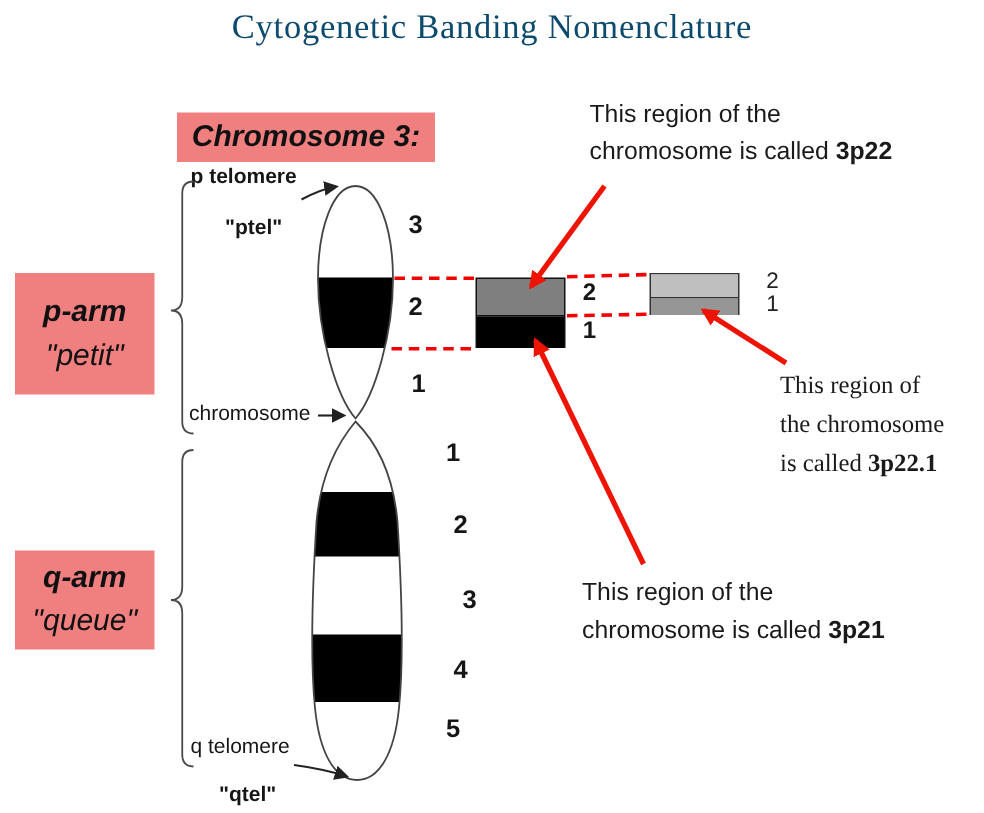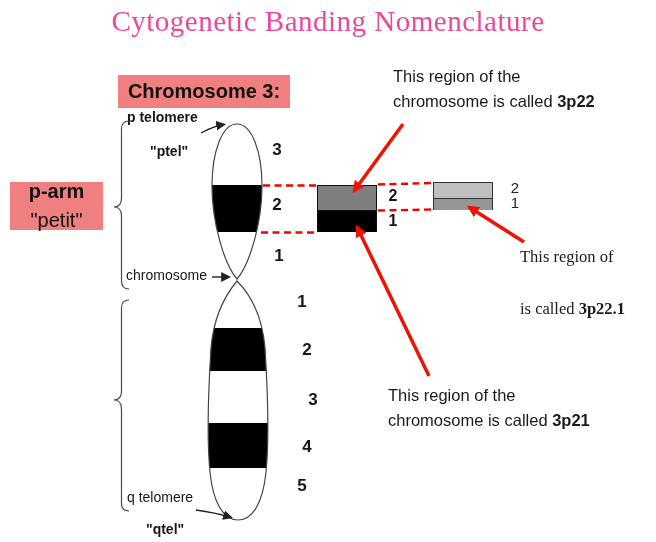--- a/index.html
+++ b/index.html
@@ -4,29 +4,29 @@
 <style>
   html,body{margin:0;padding:0;background:#fff;}
   .canvas{
     position:relative;width:656px;height:542px;background:#fff;overflow:hidden;
     font-family:"Liberation Sans",sans-serif;color:#1a1a1a;
   }
   .abs{position:absolute;}
   
   .title{
     left:0;top:5px;width:656px;text-align:center;
-    font-family:"Liberation Serif",serif;font-size:29px;font-weight:400;color:#ec4899;
+    font-family:"Liberation Serif",serif;font-size:23px;font-weight:400;color:#0c4a6e;
     letter-spacing:0.5px;z-index:2;
   }
   
   .chip{background:#f08080;color:#111;z-index:2;display:flex;flex-direction:column;
-        align-items:center;justify-content:center;text-align:center;}
+        align-items:center;justify-content:center;text-align:center;font-style:italic;}
   .chip-chrom{left:118px;top:75px;width:172px;height:33px;font-size:20px;font-weight:700;}
   .chip-arm{left:10px;width:93px;font-size:20px;line-height:29px;}
-  .chip-p{top:182px;height:48px;}
+  .chip-p{top:182px;height:81px;}
   .chip-q{top:367px;height:66px;}
   .arm-name{font-weight:700;}
   
   .mlabel{font-size:14px;color:#161616;z-index:2;white-space:nowrap;}
   .mabbrev{font-size:14px;font-weight:700;color:#161616;z-index:2;white-space:nowrap;}
   
   .bandnum{width:16px;text-align:center;font-size:17px;font-weight:700;color:#161616;z-index:2;}
   
   .zbox1{left:317px;top:185px;width:60px;height:47px;border:1px solid #111;
          box-sizing:border-box;z-index:1;}
@@ -101,20 +101,24 @@
   <div class="abs title">Cytogenetic Banding Nomenclature</div>
 
   <div class="abs chip chip-chrom">
     <span>Chromosome 3:</span>
   </div>
 
   <div class="abs chip chip-arm chip-p">
     <span class="arm-name">p-arm</span>
     <span>"petit"</span>
   </div>
+  <div class="abs chip chip-arm chip-q">
+    <span class="arm-name">q-arm</span>
+    <span>"queue"</span>
+  </div>
 
   <div class="abs mlabel" style="left:127px;top:109px;font-weight:bold;">p telomere</div>
   <div class="abs mabbrev" style="left:150px;top:143px;">"ptel"</div>
   <div class="abs mlabel" style="left:126px;top:267px;">chromosome</div>
   <div class="abs mlabel" style="left:127px;top:489px;">q telomere</div>
   <div class="abs mabbrev" style="left:146px;top:521px;">"qtel"</div>
 
   <div class="abs bandnum" style="left:269px;top:140px;">3</div>
   <div class="abs bandnum" style="left:269px;top:195px;">2</div>
   <div class="abs bandnum" style="left:271px;top:246px;">1</div>
@@ -139,21 +143,21 @@
   <div class="abs z2num" style="left:508px;top:179px;">2</div>
   <div class="abs z2num" style="left:508px;top:194px;">1</div>
 
   <div class="abs ann" style="left:357px;top:64px;">
     <span>This region of the</span><br>
     <span>chromosome is called </span><b>3p22</b>
   </div>
 
   <div class="abs ann ann-3p221" style="left:484px;top:244px;">
     <span>This region of</span><br>
-    <br>
+    <span>the chromosome</span><br>
     <span>is called </span><b>3p22.1</b>
   </div>
 
   <div class="abs ann" style="left:352px;top:383px;">
     <span>This region of the</span><br>
     <span>chromosome is called </span><b>3p21</b>
   </div>
 
 </div>
 

